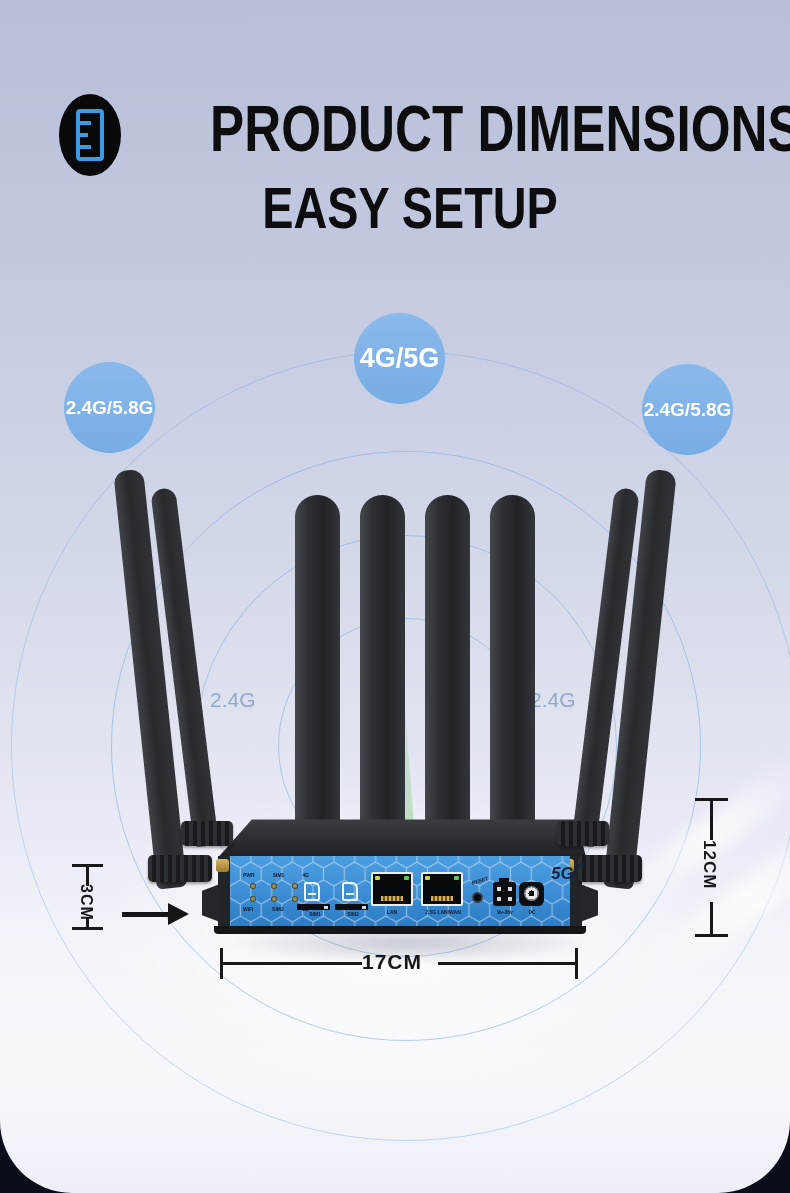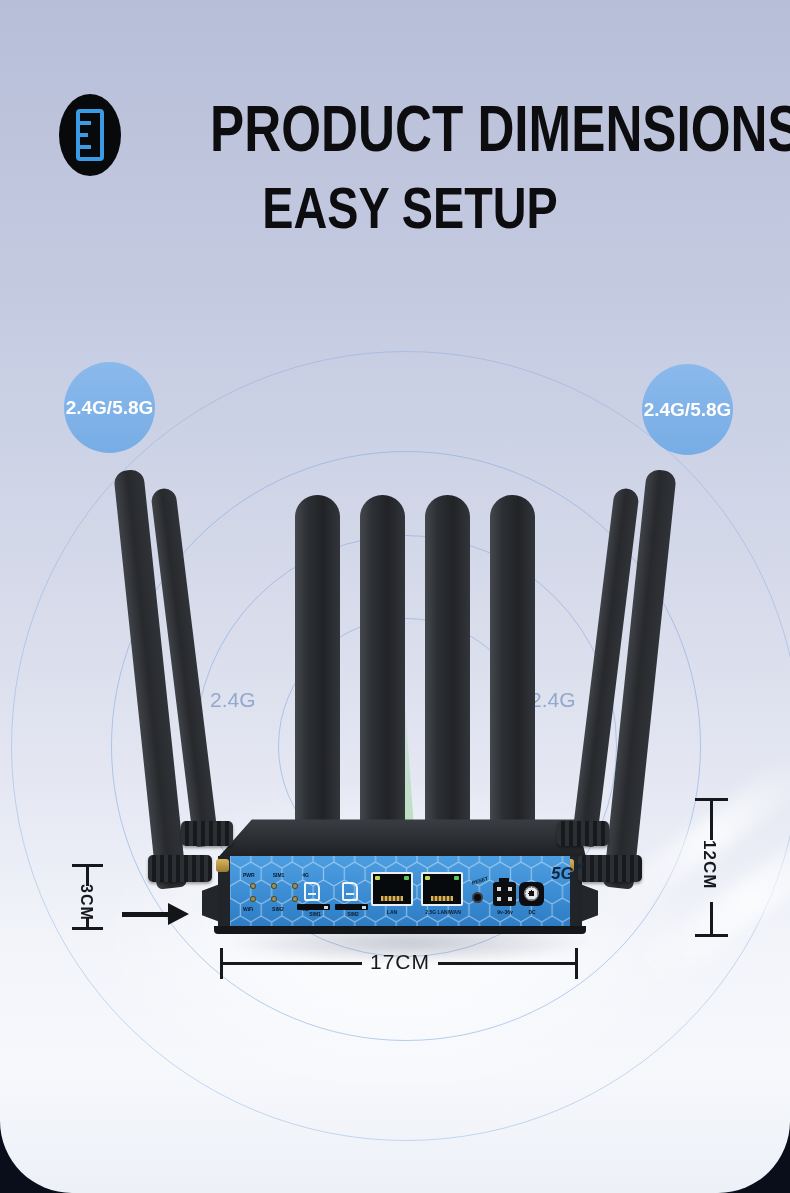--- a/index.html
+++ b/index.html
@@ -82,21 +82,21 @@
   .pwrcon::before{ content:""; position:absolute; left:6px; top:-4px; width:10px; height:4px; background:#0b0d10; }
   .pwrcon .p{ position:absolute; width:4px; height:4px; background:#d7d9dc; }
   .dcjack{ position:absolute; width:25px; height:24px; background:#0b0d10; border-radius:6px; }
   .dcjack::before{ content:""; position:absolute; left:5px; top:4px; width:15px; height:15px; border-radius:50%;
     background:radial-gradient(circle,#111 0 3px,#e6e7ea 3px 6px,#86878b 6px 8px); }
   .logo5g{ position:absolute; font-size:17px; font-weight:800; font-style:italic; color:#132743; letter-spacing:0; }
   
   .dim{ position:absolute; background:#17181b; }
   .dim-tv{ position:absolute; writing-mode:vertical-rl; text-orientation:mixed;
     font-weight:800; color:#17181b; letter-spacing:1px; }
-  .dim-th{ position:absolute; font-weight:400; color:#17181b; letter-spacing:1px; text-align:center; }
+  .dim-th{ position:absolute; font-weight:700; color:#17181b; letter-spacing:1px; }
   .arrow-shaft{ position:absolute; left:122px; top:912px; width:48px; height:5px; background:#141518; }
   .arrow-head{ position:absolute; left:168px; top:903px; width:0; height:0;
     border-left:21px solid #141518; border-top:11px solid transparent; border-bottom:11px solid transparent; }
 </style>
 </head>
 <body>
 
 <div class="page">
 
   <div class="hdr-icon">
@@ -114,20 +114,21 @@
   <div class="ring" style="left:195px; top:535px; width:422px; height:422px;"></div>
   <div class="ring" style="left:111px; top:451px; width:590px; height:590px;"></div>
   <div class="ring" style="left:11px; top:351px; width:790px; height:790px; opacity:.75;"></div>
   <div class="ring-label" style="left:210px; top:688px;">2.4G</div>
   <div class="ring-label" style="left:530px; top:688px;">2.4G</div>
   <div class="beam"></div>
 
   <div class="streak" style="left:590px; top:820px; width:240px; height:34px;"></div>
   <div class="streak" style="left:620px; top:880px; width:260px; height:40px;"></div>
 
+  <div class="bubble" style="left:354px; top:313px; font-size:27px;">4G/5G</div>
   <div class="bubble" style="left:64px;  top:362px; font-size:19px;">2.4G/5.8G</div>
   <div class="bubble" style="left:642px; top:364px; font-size:19px;">2.4G/5.8G</div>
 
   <div class="shadow"></div>
 
   <div class="ant-s" style="left:157px; top:468px; width:30px; height:420px; transform:rotate(-6deg);"></div>
   <div class="ant-s" style="left:194px; top:486px; width:25px; height:360px; transform:rotate(-7deg);"></div>
   <div class="ant-s" style="left:603px; top:468px; width:30px; height:420px; transform:rotate(6deg);"></div>
   <div class="ant-s" style="left:571px; top:486px; width:25px; height:360px; transform:rotate(7deg);"></div>
 

